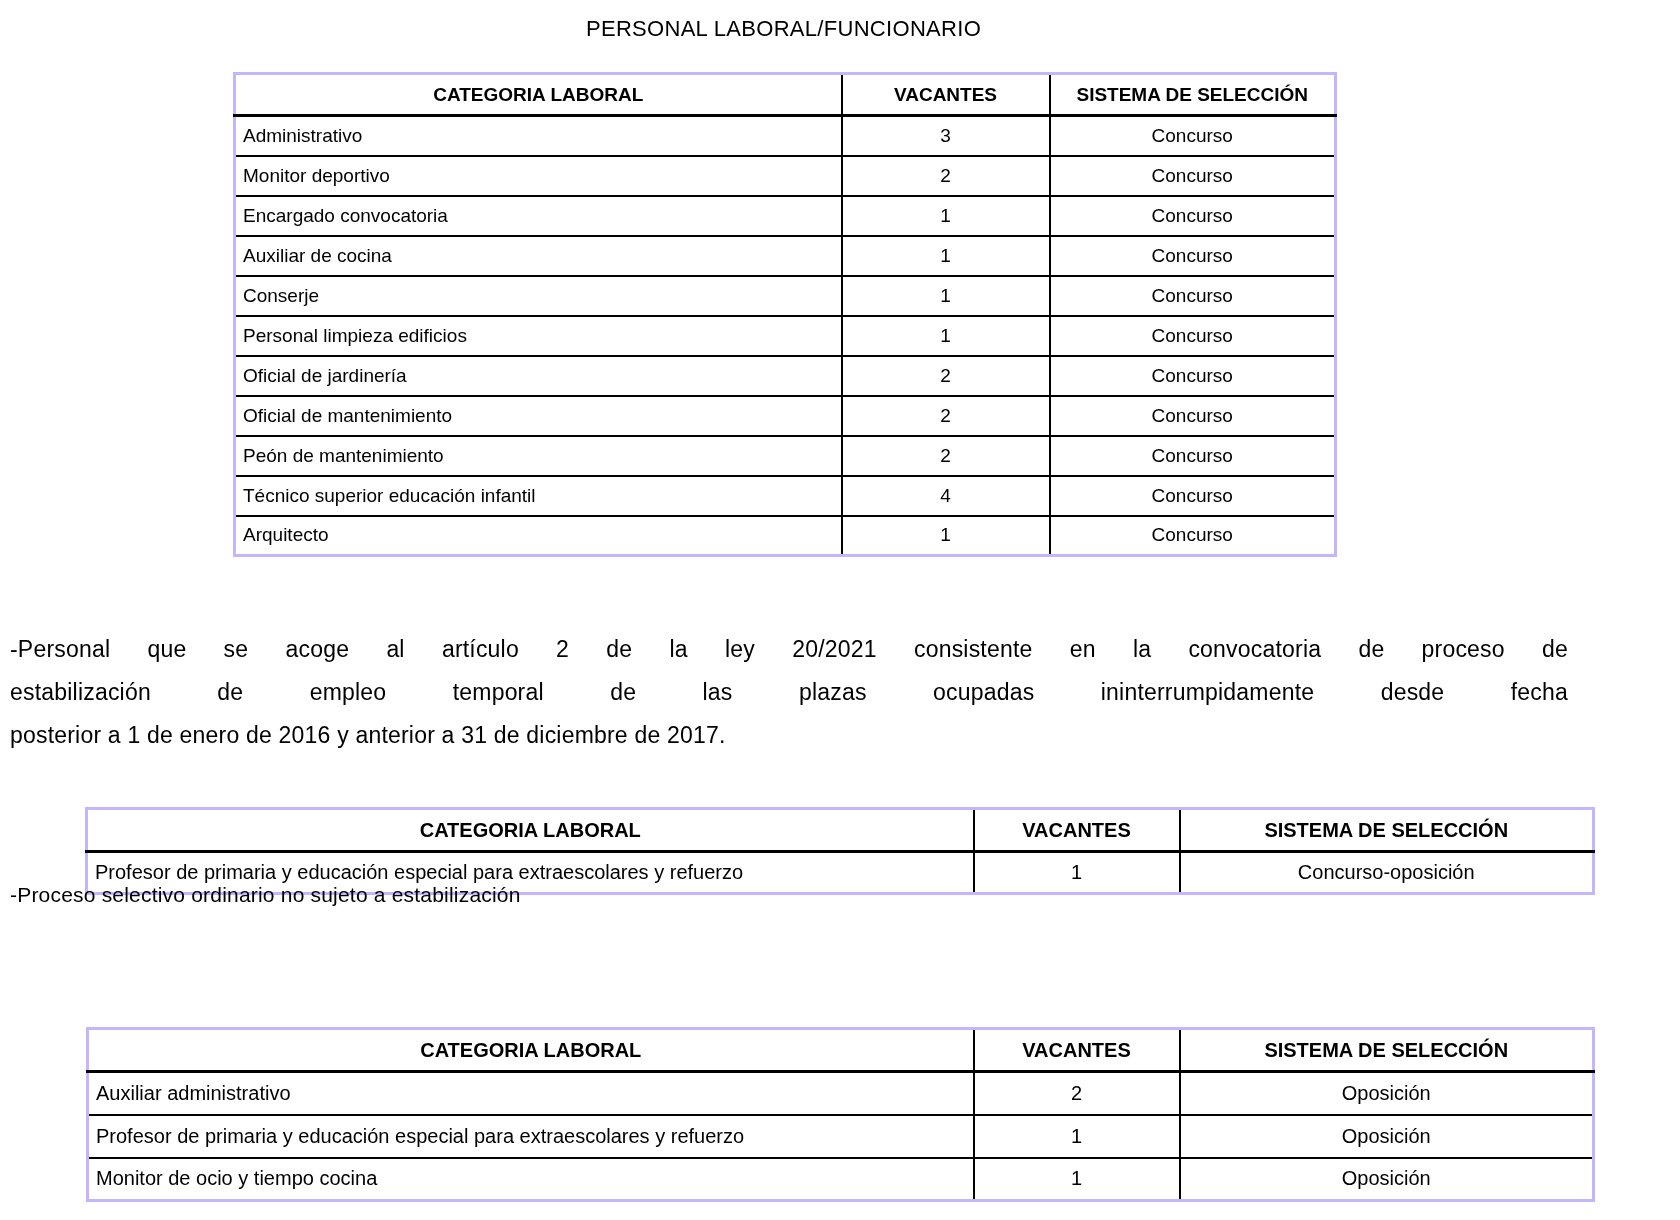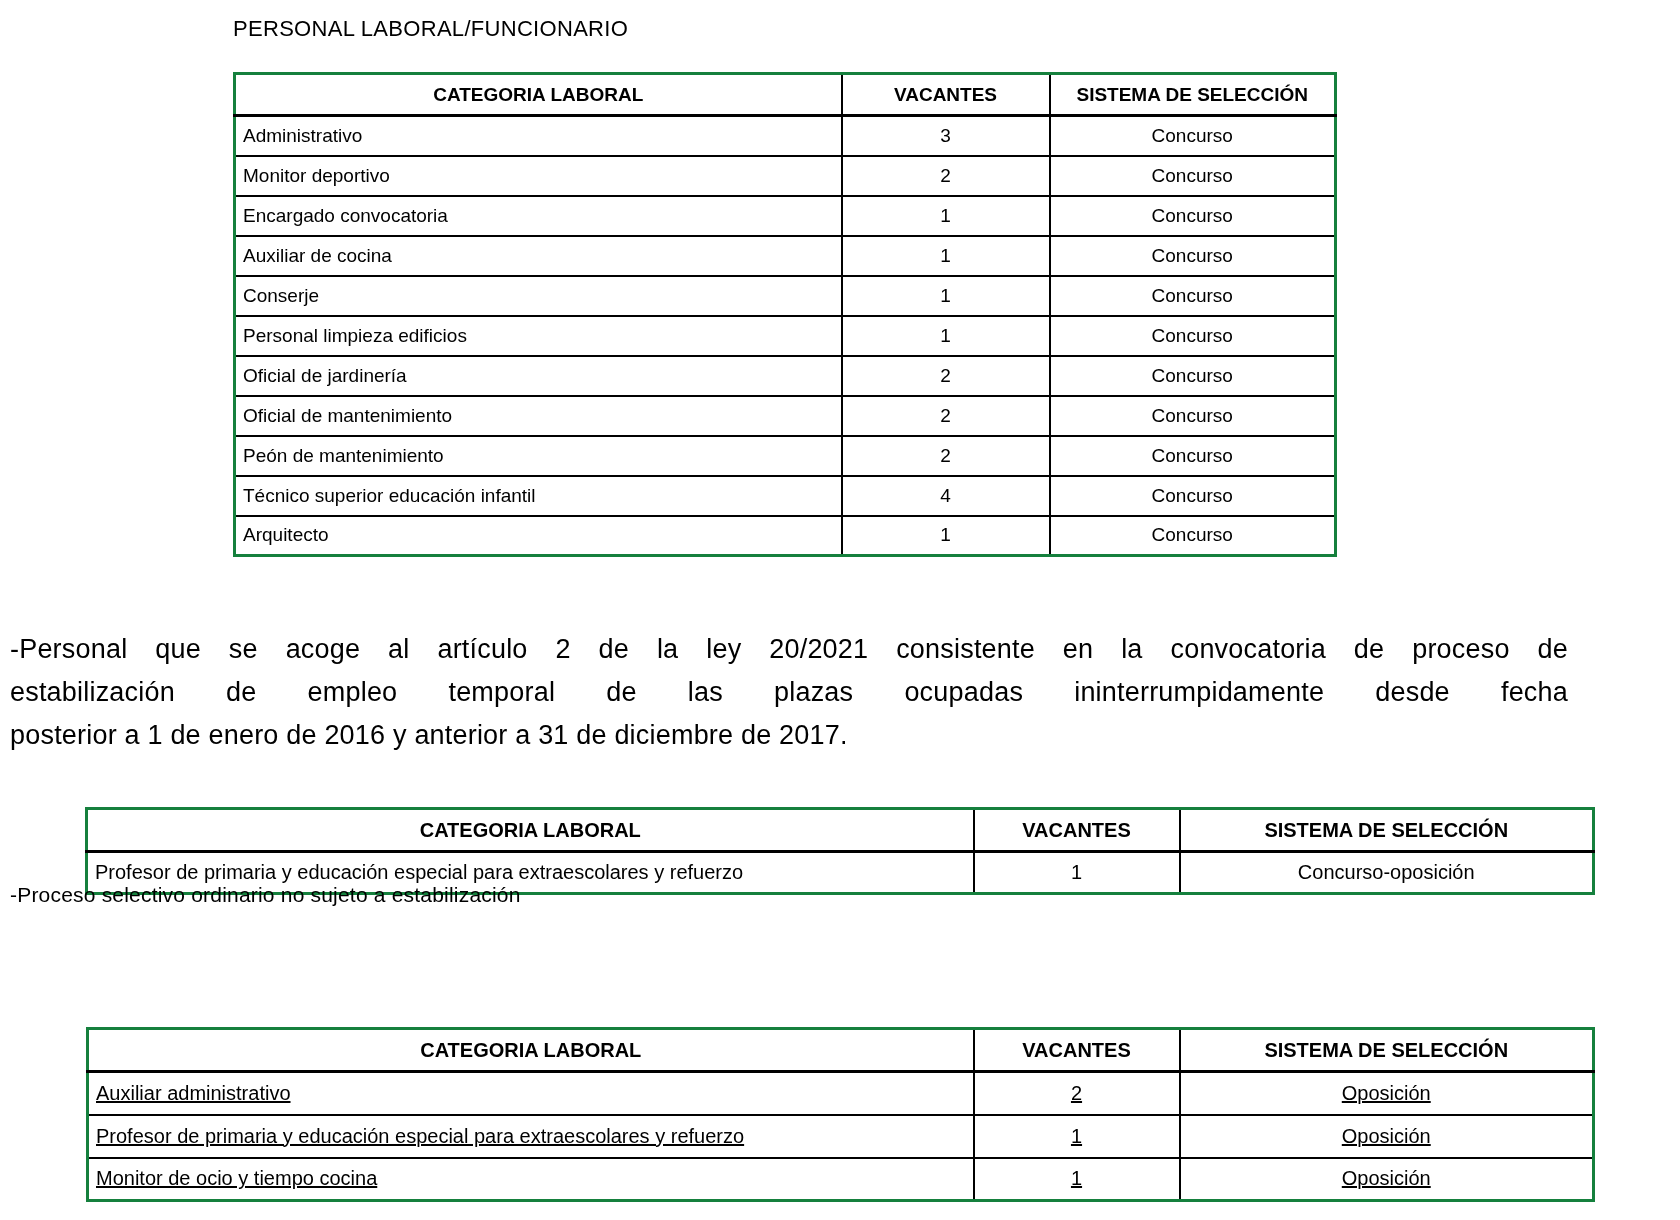--- a/index.html
+++ b/index.html
@@ -12,40 +12,40 @@
     color: #000000;
     overflow: hidden;
   }
   .page { position: absolute; inset: 0; background: #ffffff; }
 
   .doc-title {
     position: absolute;
     left: 233px;
     top: 16px;
     width: 1101px;
-    text-align: left;
+    text-align: center;
     font-size: 22px;
     font-weight: 400;
     letter-spacing: 0.3px;
     white-space: nowrap;
   }
 
   table.doc-table {
     position: absolute;
     border-collapse: collapse;
     table-layout: fixed;
     background: #ffffff;
   }
   table.doc-table th,
   table.doc-table td {
     border: 2px solid #000000;
     overflow: hidden;
     white-space: nowrap;
   }
-  table.doc-table { border: 3px solid #15803d; }
+  table.doc-table { border: 3px solid #c4b5fd; }
   table.doc-table th {
     font-weight: 700;
     text-align: center;
     vertical-align: middle;
   }
   table.doc-table td { vertical-align: middle; }
   td.cell-left { text-align: left; padding-left: 7px; }
   td.cell-center { text-align: center; }
   th { border-bottom-width: 3px !important; }
 
@@ -55,28 +55,28 @@
   #table-0 td { height: 40px; }
 
   
   #table-1 { left: 85px; top: 807px; font-size: 20px; }
   #table-1 th { height: 43px; font-size: 20px; }
   #table-1 td { height: 42px; }
 
   
   #table-2 { left: 86px; top: 1027px; font-size: 20px; }
   #table-2 th { height: 43px; font-size: 20px; }
-  #table-2 td { height: 43px; text-decoration: underline; }
+  #table-2 td { height: 43px; }
 
   .para-block {
     position: absolute;
     left: 10px;
     top: 628px;
     width: 1558px;
-    font-size: 27px;
+    font-size: 23px;
     line-height: 43px;
     letter-spacing: 0.2px;
   }
   .para-line {
     text-align: justify;
     text-align-last: justify;
     white-space: normal;
   }
   .para-line.last {
     text-align: right;

